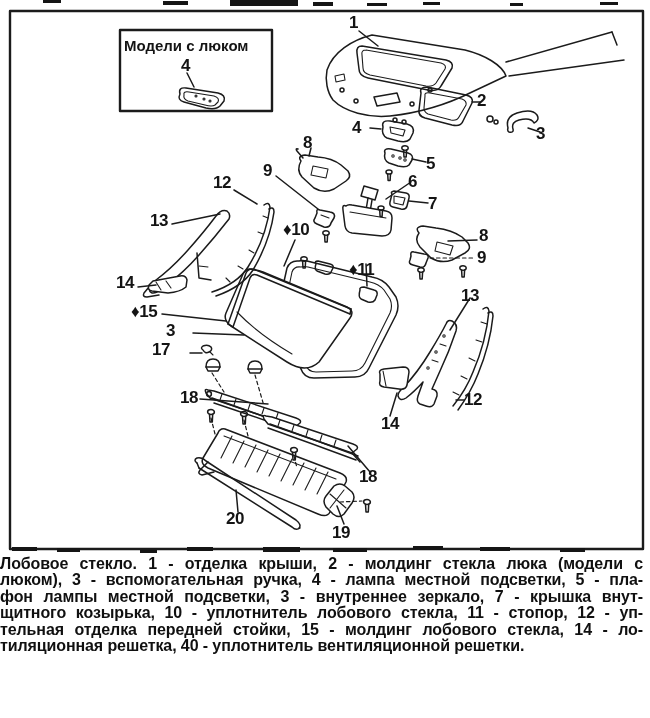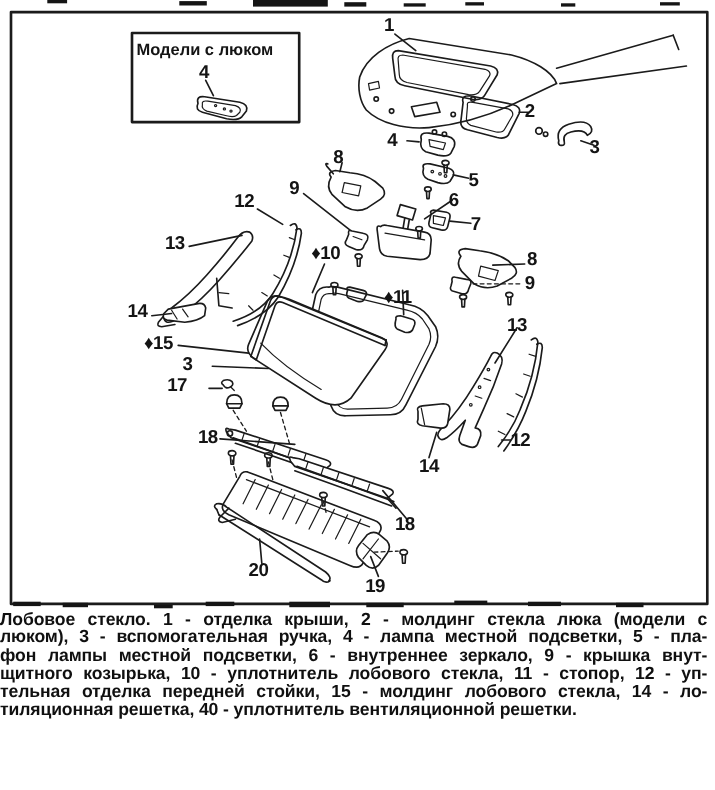--- a/index.html
+++ b/index.html
@@ -338,19 +338,19 @@
   <div class="part-label" style="left:461px;top:287px">13</div>
   <div class="part-label" style="left:464px;top:391px">12</div>
   <div class="part-label" style="left:381px;top:415px">14</div>
   <div class="part-label" style="left:359px;top:468px">18</div>
   <div class="part-label" style="left:332px;top:524px">19</div>
   <div class="part-label" style="left:226px;top:510px">20</div>
 
   <div class="caption">
     <div class="caption-line">Лобовое стекло. 1 - отделка крыши, 2 - молдинг стекла люка (модели с</div>
     <div class="caption-line">люком), 3 - вспомогательная ручка, 4 - лампа местной подсветки, 5 - пла-</div>
-    <div class="caption-line">фон лампы местной подсветки, 6 - внутреннее зеркало, 9 - крышка внут-</div>
+    <div class="caption-line">фон лампы местной подсветки, 3 - внутреннее зеркало, 7 - крышка внут-</div>
     <div class="caption-line">щитного козырька, 10 - уплотнитель лобового стекла, 11 - стопор, 12 - уп-</div>
     <div class="caption-line">тельная отделка передней стойки, 15 - молдинг лобового стекла, 14 - ло-</div>
     <div class="caption-line">тиляционная решетка, 40 - уплотнитель вентиляционной решетки.</div>
   </div>
 
 </div>
 
 </body></html>

